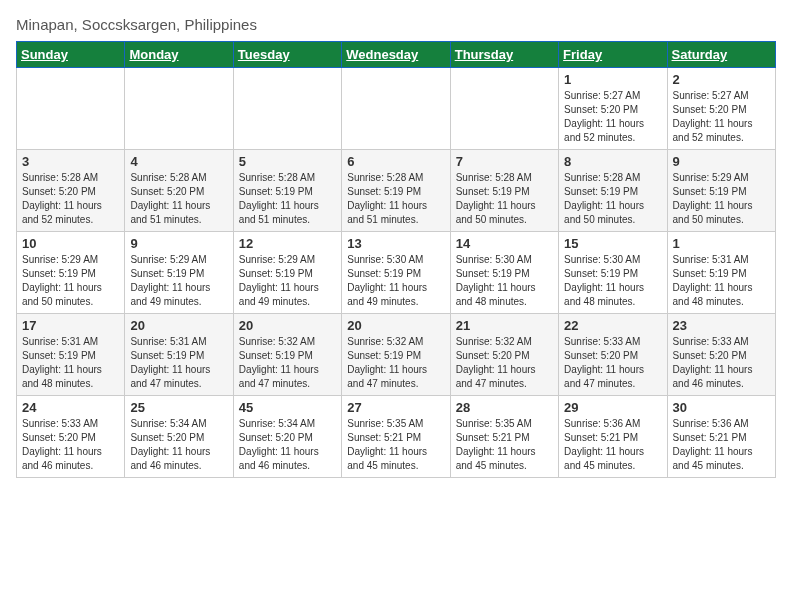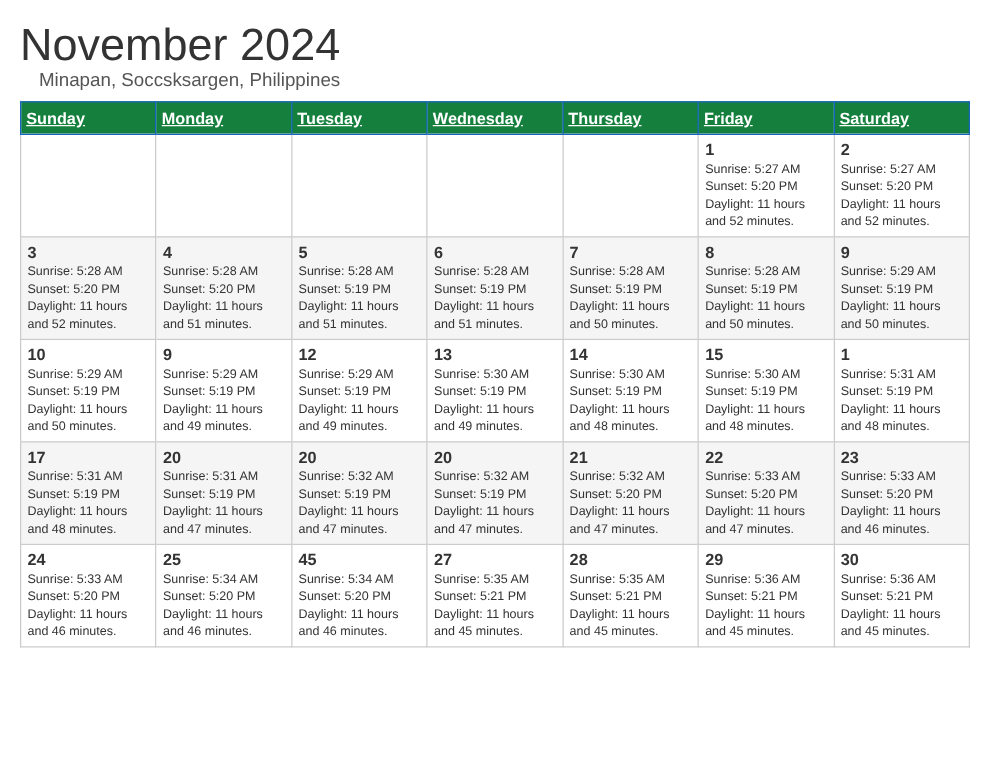--- a/index.html
+++ b/index.html
@@ -88,21 +88,20 @@
     }
     .empty-cell {
       background: #fff !important;
     }
   </style>
 </head>
 <body>
 
 <div class="header">
   <div class="title-block">
-    <div class="month-title">November 2024</div>
     <div class="location">Minapan, Soccsksargen, Philippines</div>
   </div>
 </div>
 
 <table class="calendar">
   <thead>
     <tr>
     <th>Sunday</th>
         <th>Monday</th>
         <th>Tuesday</th>

